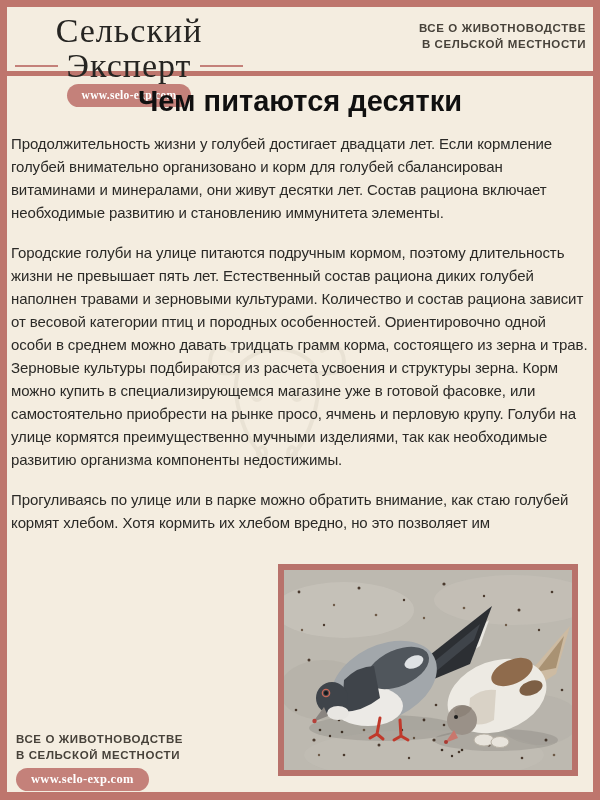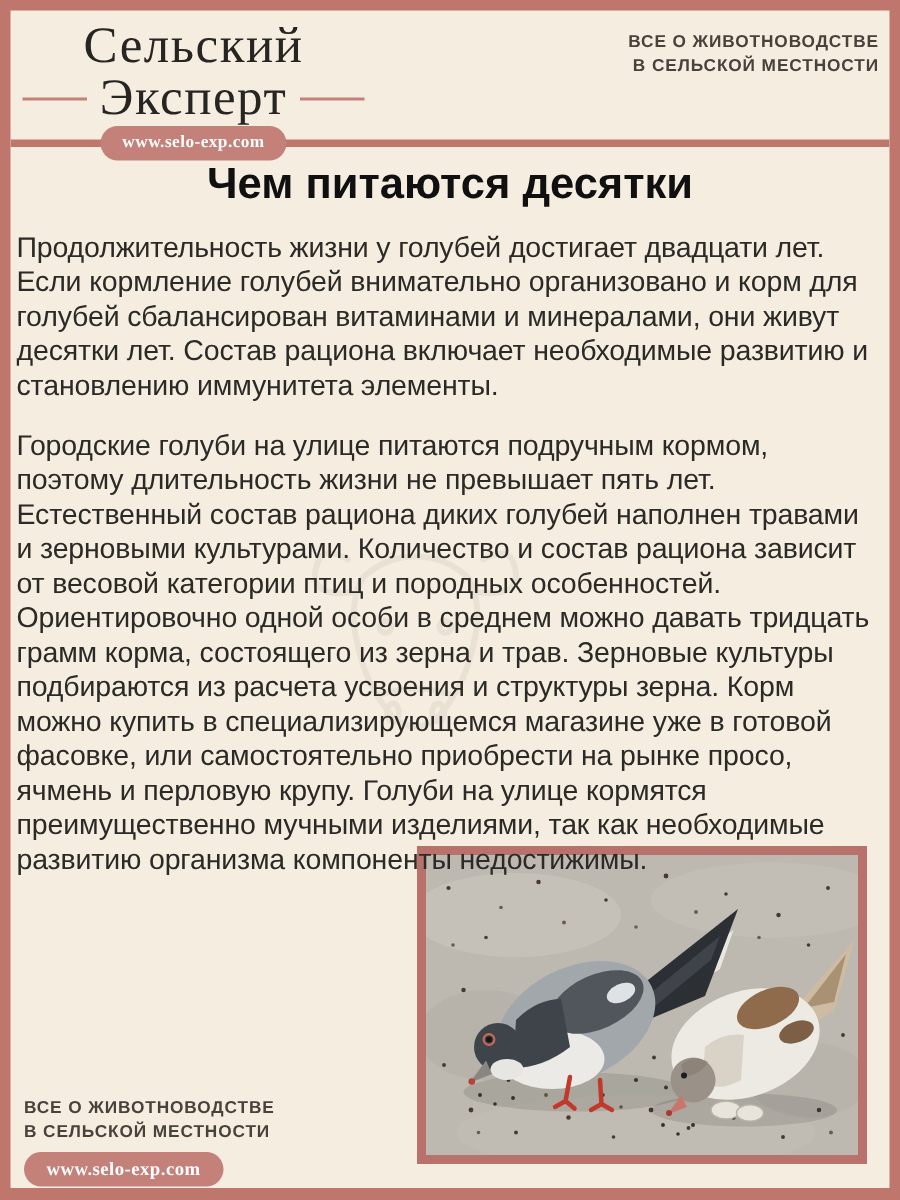--- a/index.html
+++ b/index.html
@@ -7,21 +7,21 @@
     position:relative;
     width:600px; height:800px;
     box-sizing:border-box;
     border:7px solid var(--frame,#be766d);
     border-bottom-width:8px;
     background:var(--background,#f4ede0);
     font-family:"Liberation Sans", sans-serif;
     overflow:hidden;
   }
   
-  header { position:relative; height:86px; }
+  header { position:relative; height:64px; }
   .logo {
     position:absolute; left:8px; top:6px; width:228px;
     text-align:center;
     font-family:"Liberation Serif", serif;
     color:#262522;
   }
   .logo-line1 { font-size:34px; line-height:36px; letter-spacing:1px; }
   .logo-line2-row { display:flex; align-items:center; justify-content:center; gap:9px; }
   .logo-line2 { font-size:34px; line-height:34px; letter-spacing:1px; }
   .logo-dash { width:50px; height:2px; background:var(--badge,#c4817a); }
@@ -50,21 +50,21 @@
   h1 {
     margin:2px 0 13px;
     text-align:center;
     font-size:29px; line-height:35px; font-weight:bold;
     color:var(--title-text,#101010);
     letter-spacing:0;
   }
   main p {
     position:relative; z-index:1;
     margin:0 5px 17px 4px;
-    font-size:19px; line-height:23px; letter-spacing:-0.1px;
+    font-size:15px; line-height:23px; letter-spacing:-0.1px;
     color:var(--body-text,#2b2a27);
   }
   p.lead3 { margin-bottom:0; }
   p.wrap3 { margin-right:322px; }
   .watermark {
     position:absolute; left:195px; top:245px; z-index:0;
     opacity:.07;
   }
   
   .photo {
@@ -117,20 +117,21 @@
         <ellipse cx="60" cy="132" rx="4" ry="6"></ellipse>
         <ellipse cx="90" cy="132" rx="4" ry="6"></ellipse>
         <circle cx="55" cy="75" r="4"></circle>
         <circle cx="95" cy="75" r="4"></circle>
       </g>
     </svg>
 
     <h1>Чем питаются десятки</h1>
     <p>Продолжительность жизни у голубей достигает двадцати лет. Если кормление голубей внимательно организовано и корм для голубей сбалансирован витаминами и минералами, они живут десятки лет. Состав рациона включает необходимые развитию и становлению иммунитета элементы.</p>
     <p>Городские голуби на улице питаются подручным кормом, поэтому длительность жизни не превышает пять лет. Естественный состав рациона диких голубей наполнен травами и зерновыми культурами. Количество и состав рациона зависит от весовой категории птиц и породных особенностей. Ориентировочно одной особи в среднем можно давать тридцать грамм корма, состоящего из зерна и трав. Зерновые культуры подбираются из расчета усвоения и структуры зерна. Корм можно купить в специализирующемся магазине уже в готовой фасовке, или самостоятельно приобрести на рынке просо, ячмень и перловую крупу. Голуби на улице кормятся преимущественно мучными изделиями, так как необходимые развитию организма компоненты недостижимы.</p>
+    <p class="lead3">Прогуливаясь по улице или в парке можно обратить внимание, как стаю голубей кормят хлебом. Хотя кормить их хлебом вредно, но это позволяет им</p>
   </main>
 
   <figure class="photo">
     <svg width="288" height="200" viewBox="0 0 288 200" aria-hidden="true">
 
       <rect width="288" height="200" fill="#bdb9b0"></rect>
       <ellipse cx="60" cy="40" rx="70" ry="28" fill="#c9c5bc" opacity=".7"></ellipse>
       <ellipse cx="230" cy="30" rx="80" ry="25" fill="#c6c2b9" opacity=".6"></ellipse>
       <ellipse cx="140" cy="185" rx="120" ry="25" fill="#c2beb5" opacity=".6"></ellipse>
       <ellipse cx="40" cy="120" rx="45" ry="30" fill="#b1ada4" opacity=".5"></ellipse>

